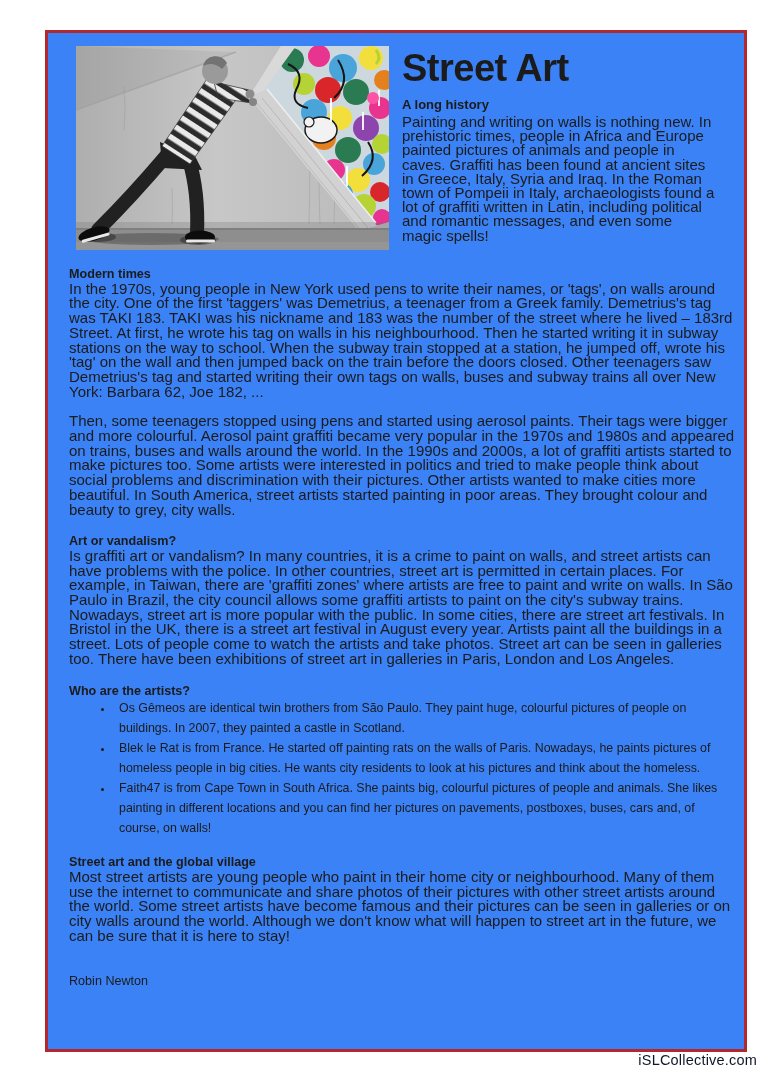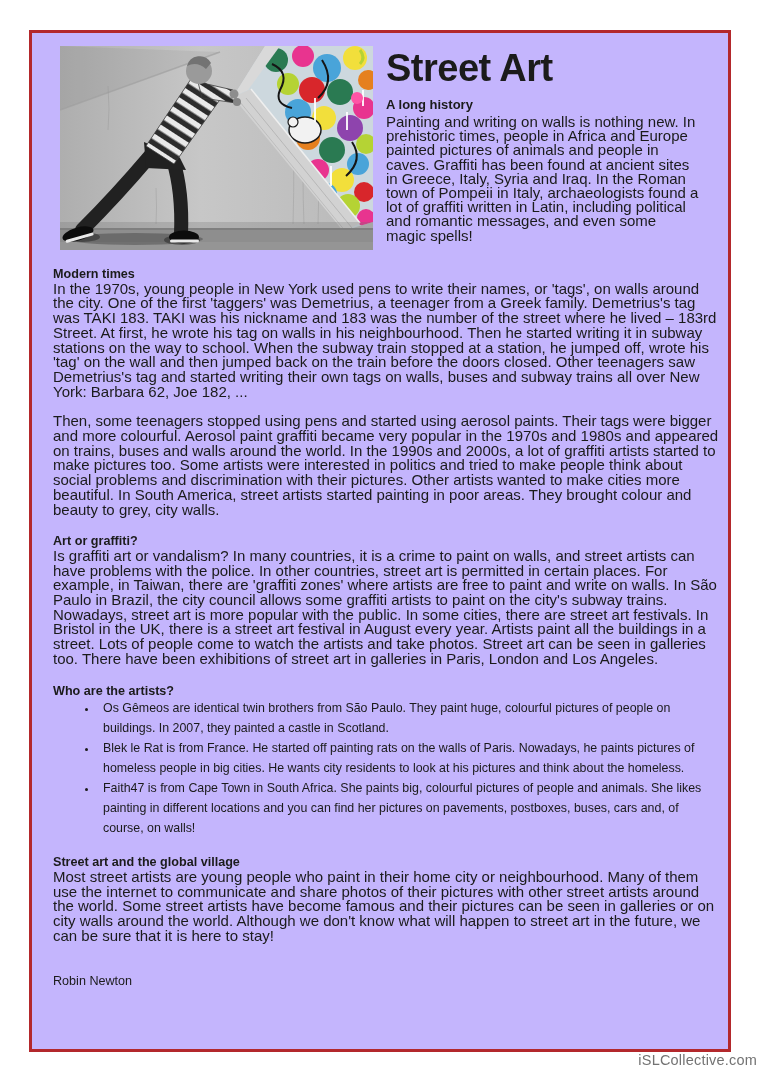--- a/index.html
+++ b/index.html
@@ -3,43 +3,43 @@
 <meta charset="utf-8">
 <style>
   * { margin:0; padding:0; box-sizing:border-box; }
   html,body { background:#ffffff; }
   body {
     width:766px; height:1084px; position:relative;
     font-family:"Liberation Sans", sans-serif; color:#1b1b1b;
     overflow:hidden;
   }
   .frame {
-    position:absolute; left:29px; top:30px; width:702px; height:1022px;
+    position:absolute; left:45px; top:30px; width:702px; height:1022px;
     border:3px solid #b3282c;
     padding:13px 8px 0 21px;
-    background:#c4b5fd;
+    background:#3b82f6;
   }
   .header { display:flex; }
   .photo { width:313px; height:204px; margin-left:7px; flex:0 0 auto; }
   .photo svg { display:block; width:100%; height:100%; }
   .header-col { margin-left:13px; padding-right:20px; flex:1 1 auto; }
   h1 { font-size:38px; font-weight:bold; letter-spacing:-0.5px; line-height:1.05; margin-top:3px; }
   h2 { font-size:13px; font-weight:bold; margin-top:8px; }
   .header-col .body { margin-top:3px; line-height:14.2px; }
   .body { font-size:15px; line-height:14.7px; }
   .sec { margin-top:17px; }
   h3 { font-size:12.6px; font-weight:bold; line-height:14.7px; }
   .gap { margin-top:15px; }
   ul { margin:0; padding-left:45px; list-style:disc; }
   li { font-size:12.4px; line-height:20px; padding-left:5px; }
   li::marker { font-size:11px; }
   .author { font-size:12.6px; margin-top:30px; }
   .watermark {
     position:absolute; top:1052px; right:9px;
-    font-size:14.5px; color:#737373; letter-spacing:0.2px;
+    font-size:14.5px; color:#0f172a; letter-spacing:0.2px;
   }
 </style>
 </head>
 <body>
 
 <div class="frame">
 
   <div class="header">
 
     <div class="photo">
@@ -161,21 +161,21 @@
     </div>
   </div>
 
   <section class="sec">
     <h3>Modern times</h3>
     <p class="body">In the 1970s, young people in New York used pens to write their names, or 'tags', on walls around the city. One of the first 'taggers' was Demetrius, a teenager from a Greek family. Demetrius's tag was TAKI 183. TAKI was his nickname and 183 was the number of the street where he lived – 183rd Street. At first, he wrote his tag on walls in his neighbourhood. Then he started writing it in subway stations on the way to school. When the subway train stopped at a station, he jumped off, wrote his 'tag' on the wall and then jumped back on the train before the doors closed. Other teenagers saw Demetrius's tag and started writing their own tags on walls, buses and subway trains all over New York: Barbara 62, Joe 182, ...</p>
     <p class="body gap">Then, some teenagers stopped using pens and started using aerosol paints. Their tags were bigger and more colourful. Aerosol paint graffiti became very popular in the 1970s and 1980s and appeared on trains, buses and walls around the world. In the 1990s and 2000s, a lot of graffiti artists started to make pictures too. Some artists were interested in politics and tried to make people think about social problems and discrimination with their pictures. Other artists wanted to make cities more beautiful. In South America, street artists started painting in poor areas. They brought colour and beauty to grey, city walls.</p>
   </section>
 
   <section class="sec">
-    <h3>Art or graffiti?</h3>
+    <h3>Art or vandalism?</h3>
     <p class="body">Is graffiti art or vandalism? In many countries, it is a crime to paint on walls, and street artists can have problems with the police. In other countries, street art is permitted in certain places. For example, in Taiwan, there are 'graffiti zones' where artists are free to paint and write on walls. In São Paulo in Brazil, the city council allows some graffiti artists to paint on the city's subway trains.</p>
     <p class="body">Nowadays, street art is more popular with the public. In some cities, there are street art festivals. In Bristol in the UK, there is a street art festival in August every year. Artists paint all the buildings in a street. Lots of people come to watch the artists and take photos. Street art can be seen in galleries too. There have been exhibitions of street art in galleries in Paris, London and Los Angeles.</p>
   </section>
 
   <section class="sec">
     <h3>Who are the artists?</h3>
     <ul>
       <li>Os Gêmeos are identical twin brothers from São Paulo. They paint huge, colourful pictures of people on buildings. In 2007, they painted a castle in Scotland.</li>
       <li>Blek le Rat is from France. He started off painting rats on the walls of Paris. Nowadays, he paints pictures of homeless people in big cities. He wants city residents to look at his pictures and think about the homeless.</li>
       <li>Faith47 is from Cape Town in South Africa. She paints big, colourful pictures of people and animals. She likes painting in different locations and you can find her pictures on pavements, postboxes, buses, cars and, of course, on walls!</li>

